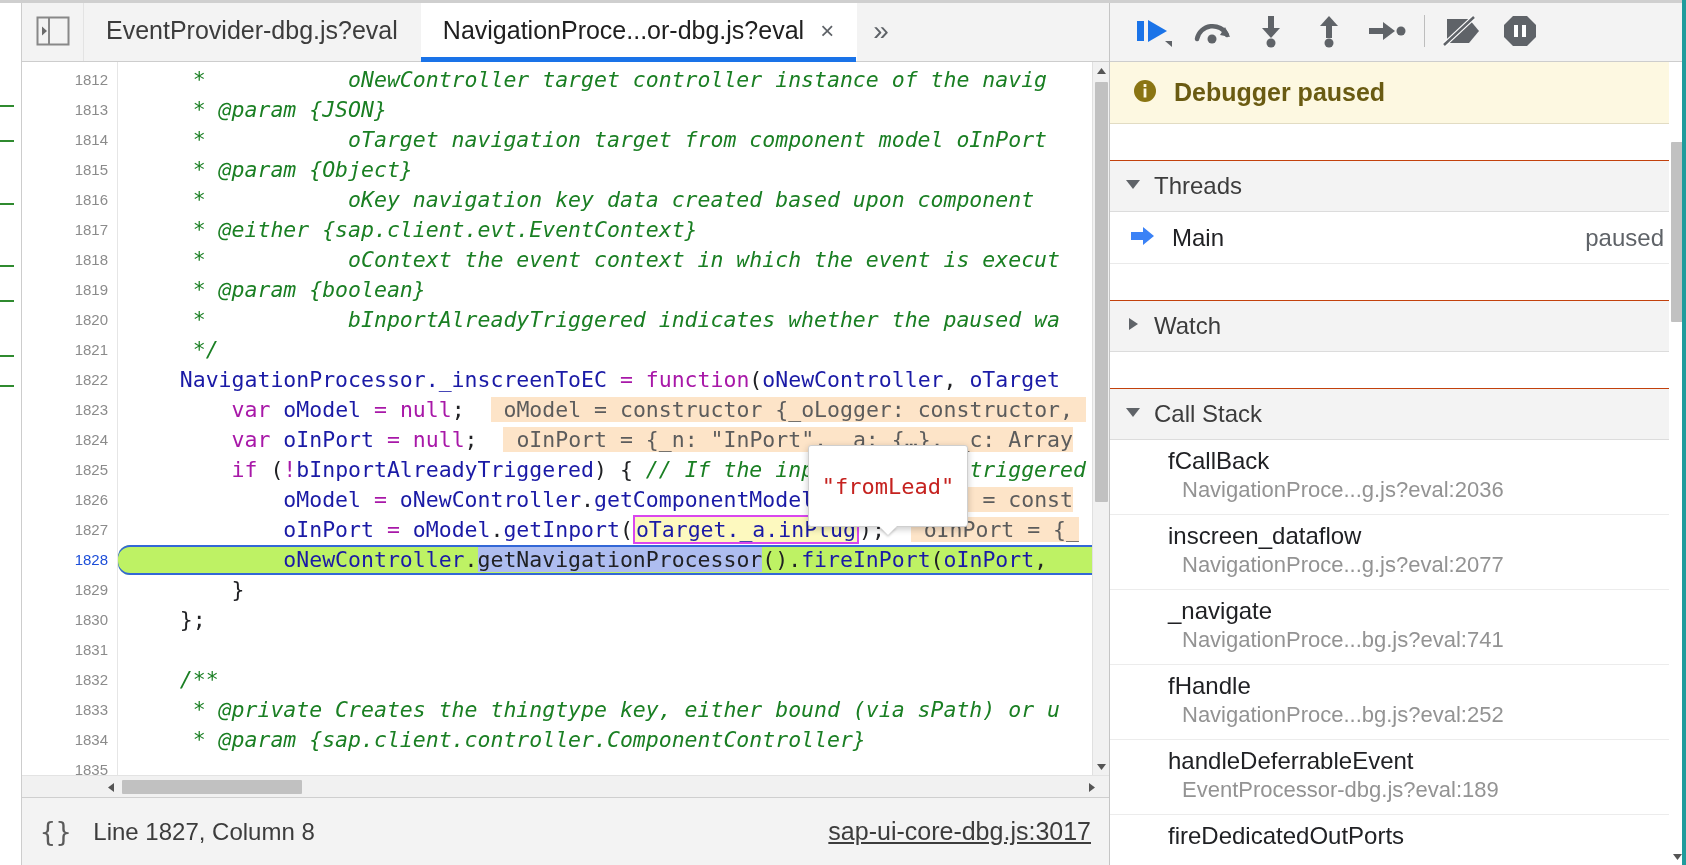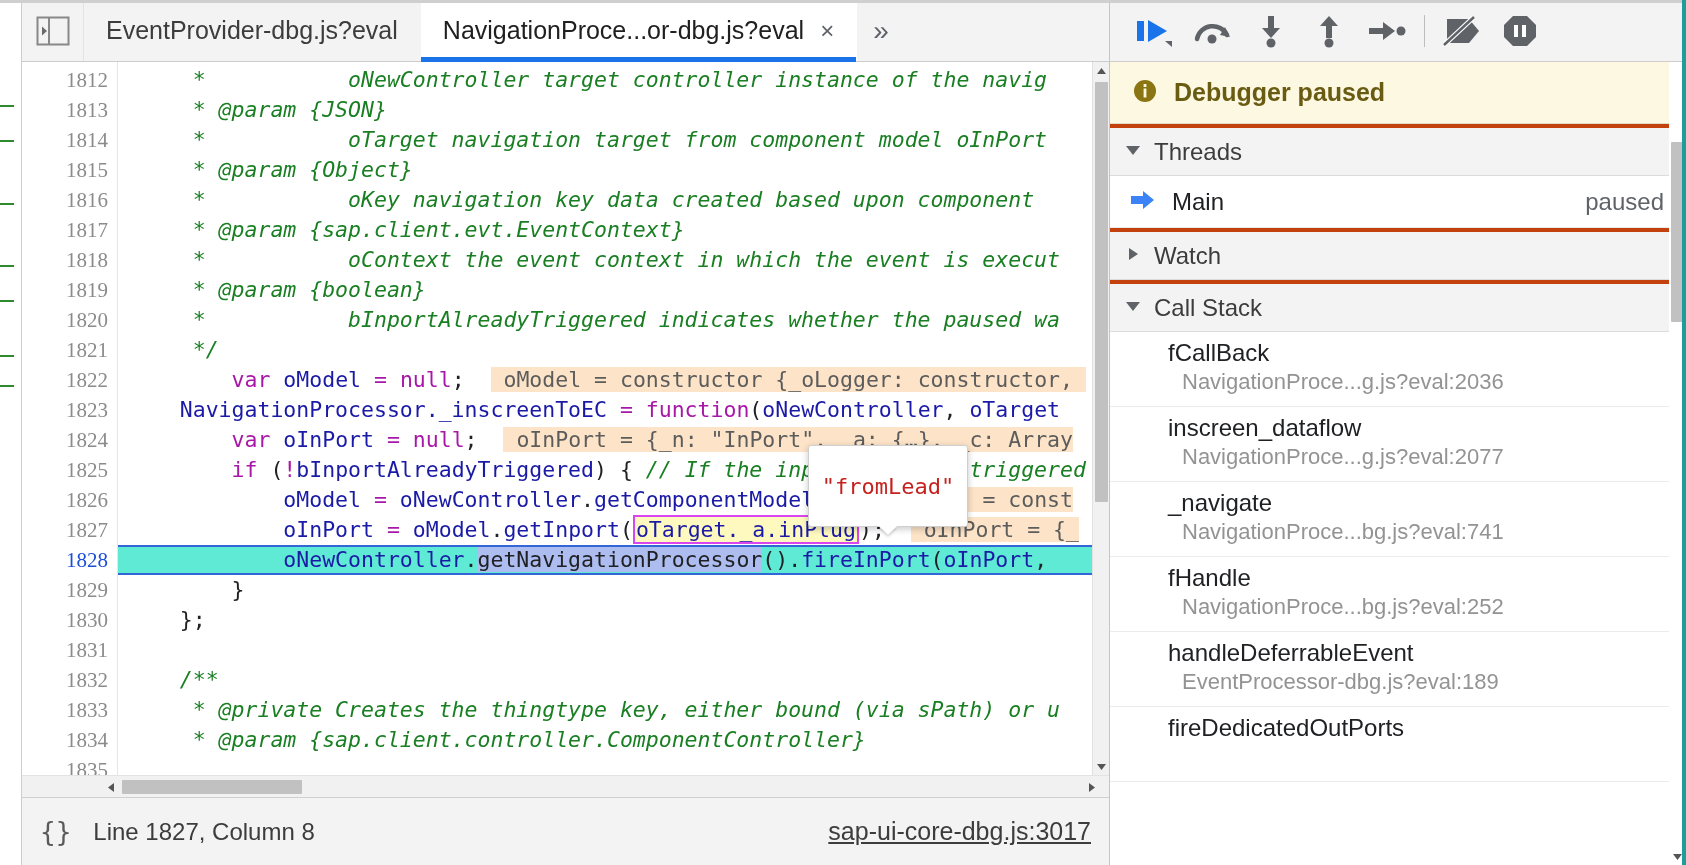--- a/index.html
+++ b/index.html
@@ -77,43 +77,44 @@
   }
   .gutter {
     flex: 0 0 96px; width: 96px;
     background: #fff;
     border-right: 1px solid #e6e6e6;
     padding-top: 3px;
     text-align: right;
   }
   .gutter .ln {
     height: 30px; line-height: 30px;
-    font-family: Liberation Serif, serif;
-    font-size: 21px; color: #8b8b8b;
+    font-family: Liberation Sans, sans-serif;
+    font-size: 15px; color: #8b8b8b;
     padding-right: 9px;
     white-space: nowrap;
   }
   .gutter .ln.cur { color:#1d4ed8; }
 
   .codearea {
     flex: 1 1 auto; position: relative; overflow: hidden;
     padding-top: 3px;
   }
   .cline {
     height: 30px; line-height: 30px;
     font-family: "DejaVu Sans Mono", monospace;
     font-size: 21.5px;
     white-space: pre;
     padding-left: 10px;
     position: relative;
     color: #202124;
   }
   .cline.exec {
-    background: #5eead4;
+    background: #bef264;
     box-shadow: inset 0 2px 0 0 #3367d6, inset 0 -2px 0 0 #3367d6;
+    border-radius: 12px;
   }
   .cmt { color:#1a7f23; font-style: italic; }
   .kw  { color:#a818a8; }
   .id  { color:#1a1aa6; }
   .fn  { color:#a818a8; }
   .plain { color:#202124; }
   .val {
     background:#fde4c8; color:#5c5c5c;
     font-family:"DejaVu Sans Mono", monospace;
   }
@@ -226,22 +227,22 @@
     flex:0 0 62px;
     background:#fdf8e1; border-bottom:1px solid #e2dcc3;
     display:flex; align-items:center; padding-left: 22px;
   }
   .paused-banner .ptext {
     font-size:25px; font-weight:bold; color:#6a5b12; margin-left: 16px;
   }
 
   .section-head {
     flex:0 0 52px;
-    background:#f3f3f3; border-bottom:1px solid #dcdcdc; border-top:4px solid #c2410c;
-    display:flex; align-items:center; padding-left:14px;
+    background:#f3f3f3; border-bottom:1px solid #dcdcdc; border-top:1px solid #c2410c;
+    display:flex; align-items:center; padding-left:14px;margin-top:36px;
   }
   .section-head .tri { margin-right: 12px; }
   .section-head .stitle { font-size:24px; color:#3c3c3c; }
 
   .thread-row {
     flex:0 0 52px;
     display:flex; align-items:center; padding: 0 22px 0 20px;
     border-bottom:1px solid #eaeaea; background:#fff;
   }
   .thread-row .tname { font-size:24px; color:#202124; margin-left:16px; }
@@ -360,27 +361,27 @@
           <div class="ln">1833</div>
           <div class="ln">1834</div>
           <div class="ln">1835</div>
         </div>
       <div class="codearea" id="codearea">
         <div class="cline"><span class="cmt">     * </span><span class="cmt">          oNewController target controller instance of the navig</span></div>
           <div class="cline"><span class="cmt">     * @param {JSON}</span></div>
           <div class="cline"><span class="cmt">     *           oTarget navigation target from component model oInPort</span></div>
           <div class="cline"><span class="cmt">     * @param {Object}</span></div>
           <div class="cline"><span class="cmt">     *           oKey navigation key data created based upon component </span></div>
-          <div class="cline"><span class="cmt">     * @param {sap.client.evt.EventContext}</span></div>
+          <div class="cline"><span class="cmt">     * @either {sap.client.evt.EventContext}</span></div>
           <div class="cline"><span class="cmt">     *           oContext the event context in which the event is execut</span></div>
           <div class="cline"><span class="cmt">     * @param {boolean}</span></div>
           <div class="cline"><span class="cmt">     *           bInportAlreadyTriggered indicates whether the paused wa</span></div>
           <div class="cline"><span class="cmt">     */</span></div>
+          <div class="cline"><span class="plain">    </span><span class="id">NavigationProcessor._inscreenToEC</span><span class="kw"> = </span><span class="fn">function</span><span class="plain">(</span><span class="id">oNewController</span><span class="plain">, </span><span class="id">oTarget</span></div>
           <div class="cline"><span class="plain">        </span><span class="kw">var</span><span class="plain"> </span><span class="id">oModel</span><span class="kw"> = </span><span class="kw">null</span><span class="plain">;  </span><span class="val"> oModel = constructor {_oLogger: constructor, </span></div>
-          <div class="cline"><span class="plain">    </span><span class="id">NavigationProcessor._inscreenToEC</span><span class="kw"> = </span><span class="fn">function</span><span class="plain">(</span><span class="id">oNewController</span><span class="plain">, </span><span class="id">oTarget</span></div>
           <div class="cline"><span class="plain">        </span><span class="kw">var</span><span class="plain"> </span><span class="id">oInPort</span><span class="kw"> = </span><span class="kw">null</span><span class="plain">;  </span><span class="val"> oInPort = {_n: "InPort",  a: {…}, _c: Array</span></div>
           <div class="cline"><span class="plain">        </span><span class="kw">if</span><span class="plain"> (</span><span class="kw">!</span><span class="id">bInportAlreadyTriggered</span><span class="plain">) { </span><span class="cmt">// If the inport was not triggered b</span></div>
           <div class="cline"><span class="plain">            </span><span class="id">oModel</span><span class="kw"> = </span><span class="id">oNewController</span><span class="plain">.</span><span class="id">getComponentModel</span><span class="plain">();  </span><span class="val"> oModel = const</span></div>
           <div class="cline"><span class="plain">            </span><span class="id">oInPort</span><span class="kw"> = </span><span class="id">oModel</span><span class="plain">.</span><span class="id">getInport</span><span class="plain">(</span><span class="evalbox">oTarget._a.inPlug</span><span class="plain">);  </span><span class="val"> oInPort = {_</span></div>
           <div class="cline exec"><span class="plain">            </span><span class="id">oNewController</span><span class="plain">.</span><span class="sel">getNavigationProcessor</span><span class="plain">().</span><span class="id">fireInPort</span><span class="plain">(</span><span class="id">oInPort</span><span class="plain">, </span></div>
           <div class="cline"><span class="plain">        }</span></div>
           <div class="cline"><span class="plain">    };</span></div>
           <div class="cline"><span class="plain"></span></div>
           <div class="cline"><span class="cmt">    /**</span></div>
           <div class="cline"><span class="cmt">     * @private Creates the thingtype key, either bound (via sPath) or u</span></div>

